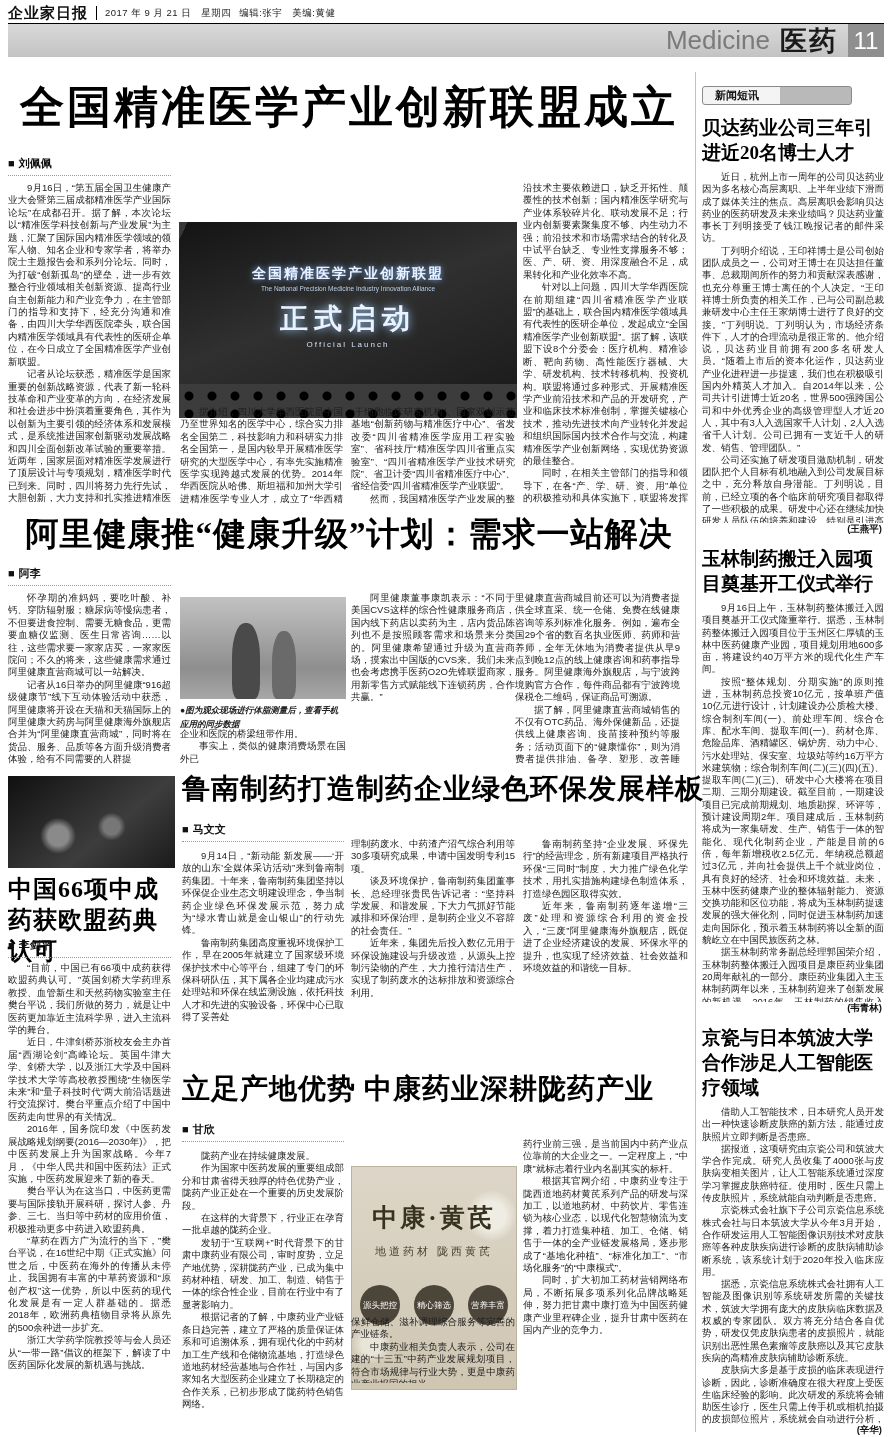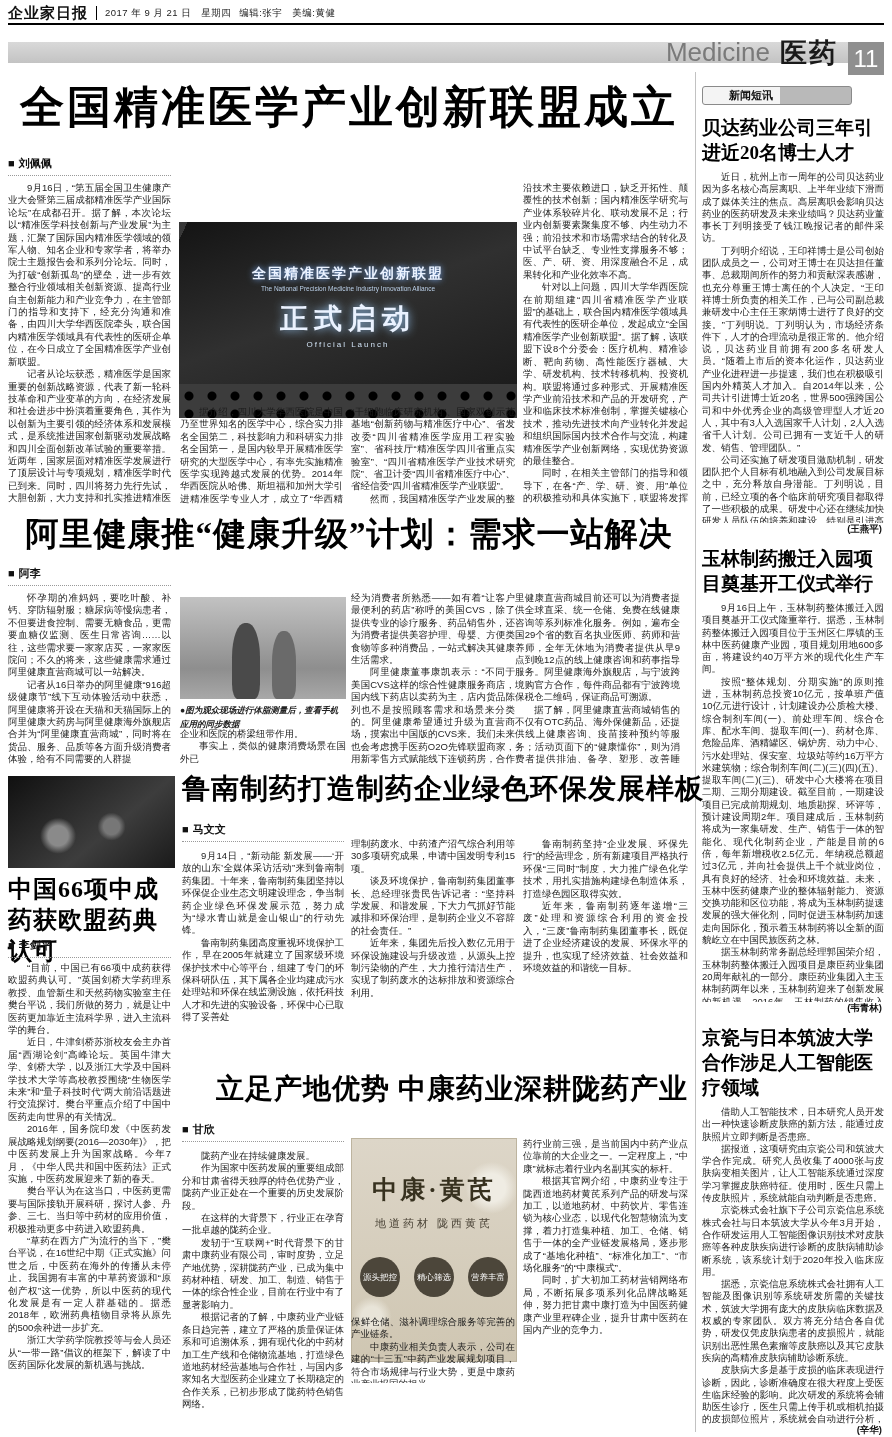--- a/index.html
+++ b/index.html
@@ -6,34 +6,34 @@
   .page{position:relative;width:892px;height:1437px;background:#fff;overflow:hidden;
         font-family:"Liberation Sans",sans-serif;color:#111;}
   .abs{position:absolute;}
   
   .masthead{top:3px;left:8px;width:876px;height:20px;border-bottom:2px solid #000;
             display:flex;align-items:center;gap:8px;}
   .paper-name{font-family:"Liberation Serif",serif;font-weight:900;font-size:15px;letter-spacing:1px;}
   .mast-div{width:1px;height:14px;background:#000;}
   .mast-small{font-size:9.5px;color:#222;letter-spacing:.5px;}
   
-  .banner{top:42px;left:8px;width:876px;height:21px;
+  .banner{top:24px;left:8px;width:876px;height:33px;
           background:linear-gradient(#d9d9d9,#c3c3c3);
           display:flex;align-items:center;justify-content:flex-end;}
   .sec-en{font-size:26px;color:#7a7a7a;margin-right:10px;}
   .sec-cn{font-size:27px;font-weight:900;color:#1a1a1a;letter-spacing:2px;margin-right:46px;
           font-family:"Liberation Serif",serif;}
   .pagebox{position:absolute;right:0;top:0;width:36px;height:33px;background:#8f8f8f;
            color:#fff;font-size:24px;font-weight:normal;display:flex;align-items:center;justify-content:center;}
   .vdiv{left:695px;top:72px;width:1px;height:1360px;background:#c2c2c2;}
   
   .h-serif{font-family:"Liberation Serif",serif;font-weight:900;color:#000;}
   .h-a1{font-size:44px;letter-spacing:3px;text-align:center;white-space:nowrap;}
   .h-a2{font-size:33px;letter-spacing:1px;text-align:center;white-space:nowrap;}
-  .h-mid{font-size:28px;letter-spacing:1px;text-align:right;white-space:nowrap;}
+  .h-mid{font-size:28px;letter-spacing:1px;text-align:left;white-space:nowrap;}
   .h-a5{font-size:24px;line-height:31px;letter-spacing:1px;}
   .byline{font-size:11px;font-weight:bold;border-bottom:1px dotted #999;padding-bottom:4px;color:#111;}
   .byline .bm{margin-right:4px;}
   
   .bt{overflow:hidden;}
   .bt p{margin:0;text-indent:2em;text-align:justify;font-size:9.5px;line-height:12.4px;color:#1c1c1c;}
   .bt p.noind{text-indent:0;}
   .side .bt p{font-size:9.5px;line-height:12.3px;}
   .sign{text-align:right;font-weight:bold;font-size:9.5px;color:#111;padding-right:2px;}
   
@@ -55,33 +55,33 @@
   .photo-tea{background:
       radial-gradient(circle 18px at 30% 65%,#8a8a8a 0 10px,transparent 18px),
       radial-gradient(circle 14px at 62% 55%,#777 0 8px,transparent 14px),
       linear-gradient(140deg,#101010,#3d3d3d 60%,#1a1a1a);}
   .caption{font-size:8.5px;font-weight:bold;font-style:italic;line-height:14px;color:#222;}
   
   .ad{background:
       radial-gradient(circle 26px at 85% 22%,#efece3 0 14px,transparent 26px),
       radial-gradient(circle 20px at 12% 80%,#e8e4d8 0 10px,transparent 20px),
       linear-gradient(#ddd6c8,#cfc6b2);
-      border:1px solid #bdb49f;overflow:hidden;text-align:center;}
+      border:1px solid #bdb49f;overflow:hidden;text-align:center;margin-top:28px;}
   .ad-brand{font-family:"Liberation Serif",serif;font-size:25px;font-weight:900;color:#37311f;
             letter-spacing:3px;margin-top:34px;}
   .ad-tag{font-size:11px;color:#4a4336;letter-spacing:3px;margin-top:10px;}
   .badges{display:flex;justify-content:center;gap:14px;margin-top:26px;}
   .badge{width:40px;height:40px;border-radius:50%;background:#4c463a;color:#fff;font-size:8.5px;
          line-height:10px;display:flex;align-items:center;justify-content:center;text-align:center;
          padding:3px;box-sizing:border-box;}
   
   .side{left:702px;top:86px;width:182px;}
   .tag{width:150px;height:19px;border:1px solid #8a8a8a;border-radius:3px;
        background:linear-gradient(90deg,#f4f4f4 0 52%,#b9b9b9 52%);
-       font-size:11px;font-weight:bold;display:flex;align-items:center;padding-left:26px;box-sizing:border-box;}
+       font-size:11px;font-weight:bold;display:flex;align-items:center;padding-left:12px;box-sizing:border-box;}
   .bh{font-family:"Liberation Serif",serif;font-size:19px;line-height:25px;font-weight:900;
       color:#000;margin:10px 0 6px;}
   .bbody{overflow:hidden;}
 </style>
 </head>
 <body>
 
 <div class="page">
 
   <div class="abs masthead">
@@ -145,21 +145,20 @@
     <div class="sil" style="left:52px;top:26px;width:28px;height:76px;"></div>
     <div class="sil" style="left:92px;top:34px;width:24px;height:68px;background:#6a6a6a;"></div>
   </div>
   <div class="abs caption" style="left:180px;top:703px;width:166px;">●图为观众现场进行体脂测量后，查看手机应用的同步数据</div>
   <div class="abs bt" style="left:180px;top:728px;width:166px;height:36px;">
       <p class="noind">企业和医院的桥梁纽带作用。</p>
       <p>事实上，类似的健康消费场景在国外已</p>
     </div>
 
   <div class="abs bt" style="left:351px;top:592px;width:164px;height:172px;">
-      <p class="noind">经为消费者所熟悉——如有着“让客户最便利的药店”称呼的美国CVS，除了提供专业的诊疗服务、药品销售外，还为消费者提供美容护理、母婴、方便类食物等多种消费品，一站式解决其健康生活需求。</p>
       <p>阿里健康董事康凯表示：“不同于美国CVS这样的综合性健康服务商店，国内线下药店以卖药为主，店内货品陈列也不是按照顾客需求和场景来分类的。阿里健康希望通过升级为直营商场，摸索出中国版的CVS来。我们未来也会考虑携手医药O2O先锋联盟商家，用新零售方式赋能线下连锁药房，合作共赢。”</p>
     </div>
   <div class="abs bt" style="left:515px;top:592px;width:165px;height:172px;">
       <p class="noind">里健康直营商城目前还可以为消费者提供全球直采、统一仓储、免费在线健康咨询等系列标准化服务。例如，遍布全国29个省的数百名执业医师、药师和营养师，全年无休地为消费者提供从早9点到晚12点的线上健康咨询和药事指导服务。阿里健康海外旗舰店，与宁波跨境购官方合作，每件商品都有宁波跨境保税仓二维码，保证商品可溯源。</p>
       <p>据了解，阿里健康直营商城销售的不仅有OTC药品、海外保健新品，还提供线上健康咨询、疫苗接种预约等服务；活动页面下的“健康懂你”，则为消费者提供排油、备孕、塑形、改善睡眠、成人补钙等针对不同人群健康需求的购物方案。消费者可以根据自己的需要，快速找到最合适自己的个性化解决方案。</p>
     </div>
 
   <div class="abs h-serif h-mid" style="top:770px;left:182px;width:506px;">鲁南制药打造制药企业绿色环保发展样板</div>
   <div class="abs byline" style="top:822px;left:182px;width:162px;">
     <span class="bm">■</span><span>马文文</span>
@@ -168,21 +167,21 @@
       <p>9月14日，“新动能 新发展——‘开放的山东’全媒体采访活动”来到鲁南制药集团。十年来，鲁南制药集团坚持以环保促企业生态文明建设理念，争当制药企业绿色环保发展示范，努力成为“绿水青山就是金山银山”的行动先锋。</p>
       <p>鲁南制药集团高度重视环境保护工作，早在2005年就建立了国家级环境保护技术中心等平台，组建了专门的环保科研队伍，其下属各企业均建成污水处理站和环保在线监测设施，依托科技人才和先进的实验设备，环保中心已取得了妥善处</p>
     </div>
   <div class="abs bt" style="left:351px;top:838px;width:164px;height:224px;">
       <p class="noind">理制药废水、中药渣产沼气综合利用等30多项研究成果，申请中国发明专利15项。</p>
       <p>谈及环境保护，鲁南制药集团董事长、总经理张贵民告诉记者：“坚持科学发展、和谐发展，下大力气抓好节能减排和环保治理，是制药企业义不容辞的社会责任。”</p>
       <p>近年来，集团先后投入数亿元用于环保设施建设与升级改造，从源头上控制污染物的产生，大力推行清洁生产，实现了制药废水的达标排放和资源综合利用。</p>
     </div>
   <div class="abs bt" style="left:523px;top:838px;width:165px;height:224px;">
       <p>鲁南制药坚持“企业发展、环保先行”的经营理念，所有新建项目严格执行环保“三同时”制度，大力推广绿色化学技术，用扎实措施构建绿色制造体系，打造绿色园区取得实效。</p>
-      <p>近年来，鲁南制药逐年递增“三废”处理和资源综合利用的资金投入，“三废”鲁南制药集团董事长，既促进了企业经济建设的发展、环保水平的提升，也实现了经济效益、社会效益和环境效益的和谐统一目标。</p>
+      <p>近年来，鲁南制药逐年递增“三废”处理和资源综合利用的资金投入，“三废”阿里健康海外旗舰店，既促进了企业经济建设的发展、环保水平的提升，也实现了经济效益、社会效益和环境效益的和谐统一目标。</p>
     </div>
 
   <div class="abs h-serif h-mid" style="top:1070px;left:182px;width:506px;">立足产地优势 中康药业深耕陇药产业</div>
   <div class="abs byline" style="top:1122px;left:182px;width:162px;">
     <span class="bm">■</span><span>甘欣</span>
   </div>
   <div class="abs bt" style="left:182px;top:1150px;width:162px;height:283px;">
       <p>陇药产业在持续健康发展。</p>
       <p>作为国家中医药发展的重要组成部分和甘肃省得天独厚的特色优势产业，陇药产业正处在一个重要的历史发展阶段。</p>
       <p>在这样的大背景下，行业正在孕育一批卓越的陇药企业。</p>

